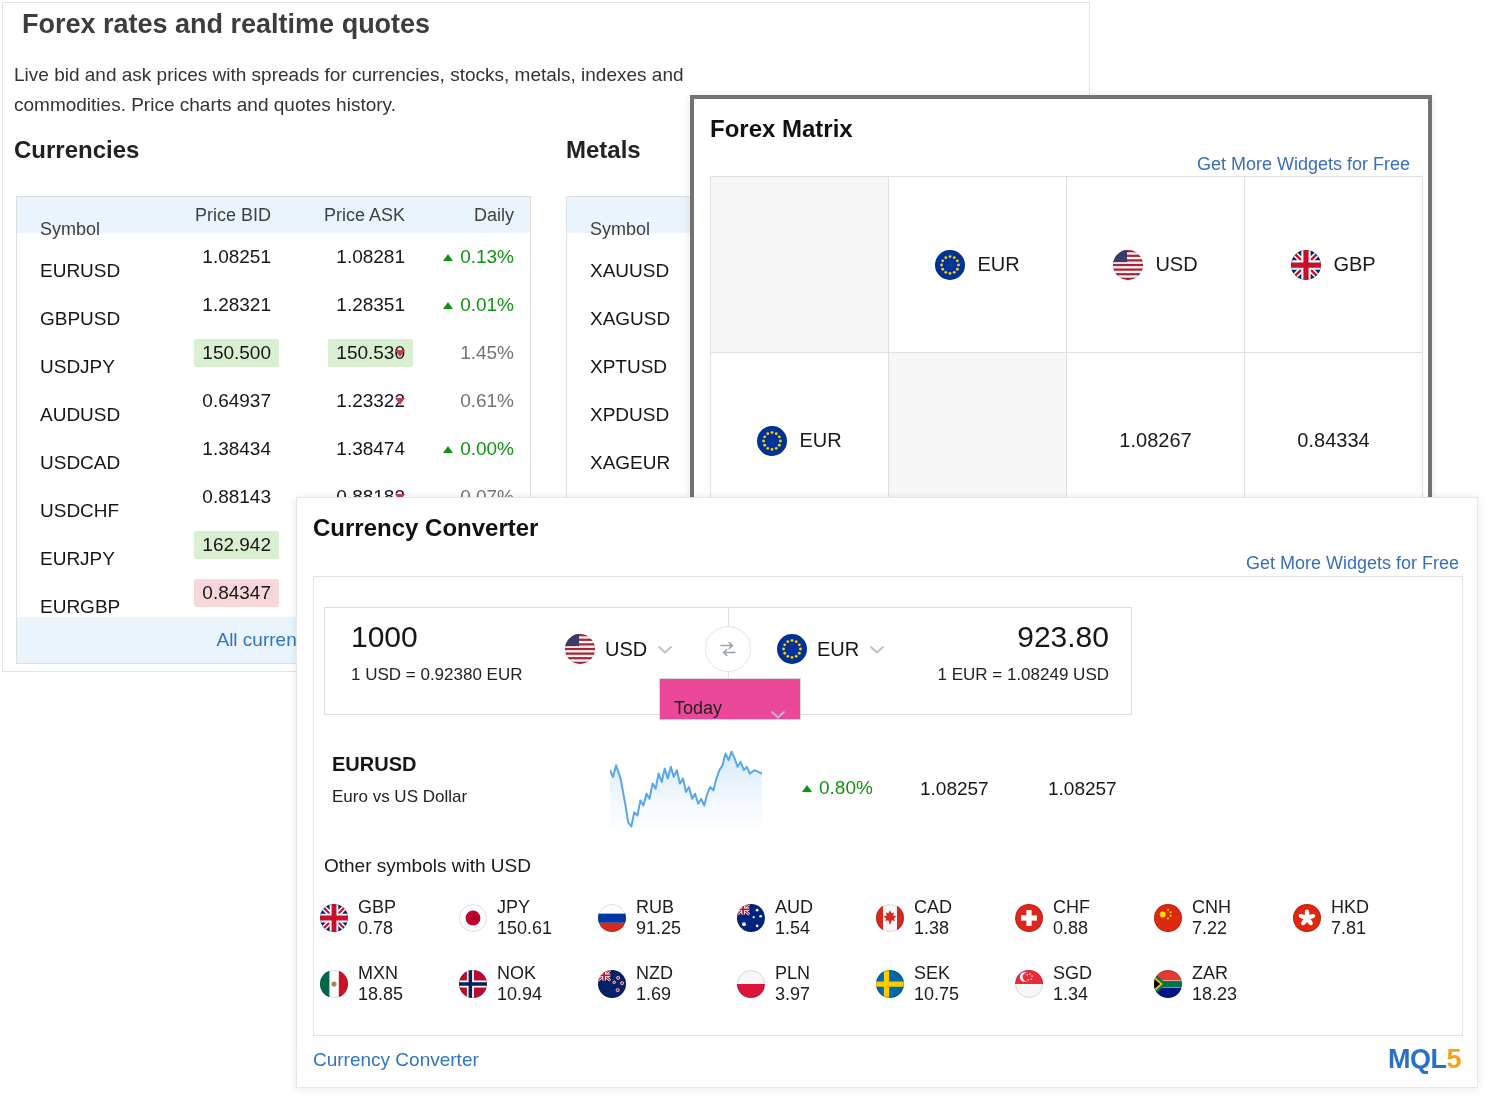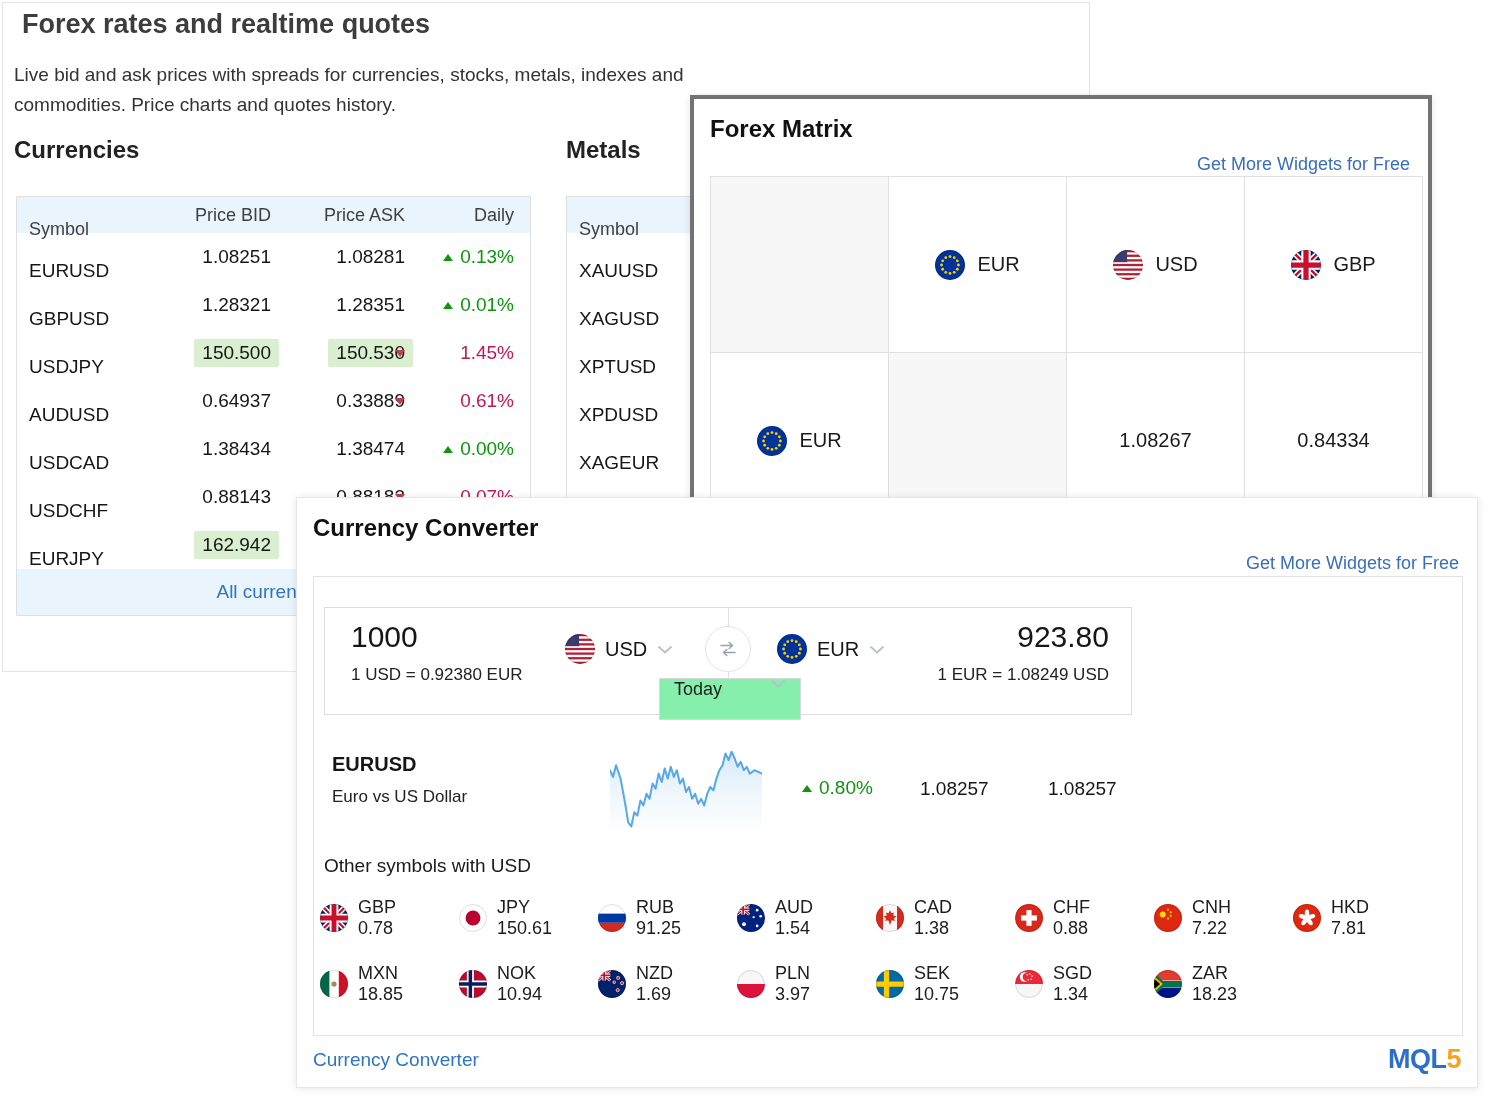--- a/index.html
+++ b/index.html
@@ -8,30 +8,30 @@
   #main-card{left:2px;top:2px;width:1088px;height:670px;border:1px solid #e4e4e4;z-index:1;}
   #matrix-card{left:690px;top:95px;width:742px;height:420px;border:4px solid #737373;box-shadow:0 1px 8px rgba(0,0,0,.10);z-index:2;overflow:hidden;}
   #conv-card{left:296px;top:497px;width:1182px;height:591px;border:1px solid #e6e6e6;box-shadow:0 1px 8px rgba(0,0,0,.10);z-index:3;}
   h1{position:absolute;left:11px;top:-2px;font-size:27px;color:#3d3d3d;margin:8px;font-weight:bold;}
   .subtitle{position:absolute;left:11px;top:57px;width:762px;font-size:19px;line-height:30px;color:#333;}
   .sect{position:absolute;font-size:24px;font-weight:bold;color:#222;}
   
   .qtable{position:absolute;width:513px;border:1px solid #dfdfdf;background:#fff;box-sizing:content-box;}
   .qhead{display:flex;height:36px;align-items:center;background:#e9f4fc;color:#3f3f3f;font-size:18px;}
   .qrow{display:flex;height:48px;align-items:center;font-size:19px;color:#161616;}
-  .c-sym{width:150px;padding-left:12px;box-sizing:border-box;margin-top:28px;}
+  .c-sym{width:150px;padding-left:23px;box-sizing:border-box;margin-top:28px;}
   .c-bid{width:112px;text-align:right;}
   .c-ask{width:134px;text-align:right;}
   .c-daily{width:115px;padding-right:14px;box-sizing:border-box;display:flex;justify-content:flex-end;align-items:center;}
   .qhead .c-bid,.qhead .c-ask{padding-right:8px;box-sizing:border-box;}
   .val{display:inline-block;padding:3px 8px;border-radius:2px;}
   .val.green{background:#d9efcf;}
   .val.red{background:#f8d7da;}
   .up{color:#0f940f;}
-  .down{color:#be185d;gap:48px;}
+  .down{color:#737373;gap:48px;}
   .tri{display:inline-block;width:0;height:0;border-left:5px solid transparent;border-right:5px solid transparent;margin-right:7px;}
   .up .tri{border-bottom:7px solid #0f940f;}
   .down .tri{border-top:7px solid #c0414b;}
   .qfoot{height:46px;background:#e9f4fc;display:flex;align-items:center;justify-content:center;}
   .qfoot a{color:#2f74c5;font-size:19px;text-decoration:none;cursor:pointer;}
   
   .wtitle{position:absolute;left:16px;top:16px;font-size:24px;font-weight:bold;color:#111;}
   .wlink{position:absolute;right:18px;top:30px;font-size:18px;color:#3a6eb8;text-decoration:none;cursor:pointer;margin-top:25px;}
   
   .mgrid{position:absolute;left:16px;top:77px;width:712px;border-top:1px solid #e0e0e0;border-left:1px solid #e0e0e0;display:grid;grid-template-columns:repeat(4,178px);grid-template-rows:176px 176px;}
@@ -42,21 +42,21 @@
   .flag svg{display:block;}
   
   .ibox{position:absolute;left:16px;top:78px;width:1148px;height:458px;border:1px solid #e3e3e3;}
   .cbox{position:absolute;left:10px;top:30px;width:806px;height:106px;border:1px solid #dcdcdc;}
   .divider{position:absolute;left:403px;top:0;width:1px;height:106px;background:#e0e0e0;}
   .amt{position:absolute;font-size:30px;color:#161616;}
   .rate{position:absolute;font-size:17px;color:#222;}
   .curgrp{position:absolute;top:26px;display:flex;align-items:center;gap:10px;font-size:20px;color:#161616;cursor:pointer;}
   .chev{display:block;}
   .swapbtn{position:absolute;left:380px;top:18px;width:46px;height:46px;border-radius:50%;border:1px solid #e3e3e3;background:#fff;display:flex;align-items:center;justify-content:center;cursor:pointer;box-sizing:border-box;}
-  .todaybox{position:absolute;left:334px;top:70px;width:142px;height:42px;background:#86efac;border:1px solid #d9d9d9;box-sizing:border-box;display:flex;align-items:flex-start;justify-content:space-between;padding:0 14px;font-size:18px;color:#222;cursor:pointer;}
+  .todaybox{position:absolute;left:334px;top:70px;width:142px;height:42px;background:#ec4899;border:1px solid #d9d9d9;box-sizing:border-box;display:flex;align-items:flex-end;justify-content:space-between;padding:0 14px;font-size:18px;color:#222;cursor:pointer;}
   .pair-sym{position:absolute;left:18px;top:176px;font-size:20px;font-weight:bold;color:#161616;}
   .pair-name{position:absolute;left:18px;top:210px;font-size:17px;color:#222;}
   .spark{position:absolute;left:296px;top:168px;}
   .pchange{position:absolute;left:488px;top:200px;font-size:19px;display:flex;align-items:center;}
   .pbid{position:absolute;left:606px;top:201px;font-size:19px;color:#161616;}
   .pask{position:absolute;left:734px;top:201px;font-size:19px;color:#161616;}
   .oheading{position:absolute;left:10px;top:278px;font-size:19px;color:#1a1a1a;}
   .ogrid{position:absolute;left:6px;top:320px;width:1118px;display:flex;flex-wrap:wrap;row-gap:24px;}
   .oitem{width:139px;display:flex;align-items:center;gap:10px;cursor:pointer;}
   .otxt{display:flex;flex-direction:column;font-size:18px;line-height:21px;color:#1c1c1c;}
@@ -109,21 +109,21 @@
           <span class="c-ask"><span class="val green">150.530</span></span>
           <span class="c-daily down">
             <i class="tri"></i>
             <span>1.45%</span>
           </span>
         </div>
 
         <div class="qrow">
           <span class="c-sym">AUDUSD</span>
           <span class="c-bid"><span class="val">0.64937</span></span>
-          <span class="c-ask"><span class="val">0.33889</span></span>
+          <span class="c-ask"><span class="val">1.23322</span></span>
           <span class="c-daily down">
             <i class="tri"></i>
             <span>0.61%</span>
           </span>
         </div>
 
         <div class="qrow">
           <span class="c-sym">USDCAD</span>
           <span class="c-bid"><span class="val">1.38434</span></span>
           <span class="c-ask"><span class="val">1.38474</span></span>
@@ -146,20 +146,29 @@
         <div class="qrow">
           <span class="c-sym">EURJPY</span>
           <span class="c-bid"><span class="val green">162.942</span></span>
           <span class="c-ask"><span class="val"></span></span>
           <span class="c-daily">
             <i class="tri"></i>
             <span></span>
           </span>
         </div>
 
+        <div class="qrow">
+          <span class="c-sym">EURGBP</span>
+          <span class="c-bid"><span class="val red">0.84347</span></span>
+          <span class="c-ask"><span class="val"></span></span>
+          <span class="c-daily">
+            <i class="tri"></i>
+            <span></span>
+          </span>
+        </div>
       </div>
     <div class="qfoot">
       <a>All currencies</a>
     </div>
   </div>
 
   <div class="sect" style="left:563px;top:133px;">Metals</div>
 
   <div class="qtable" style="left:563px;top:193px;">
     <div class="qhead">

